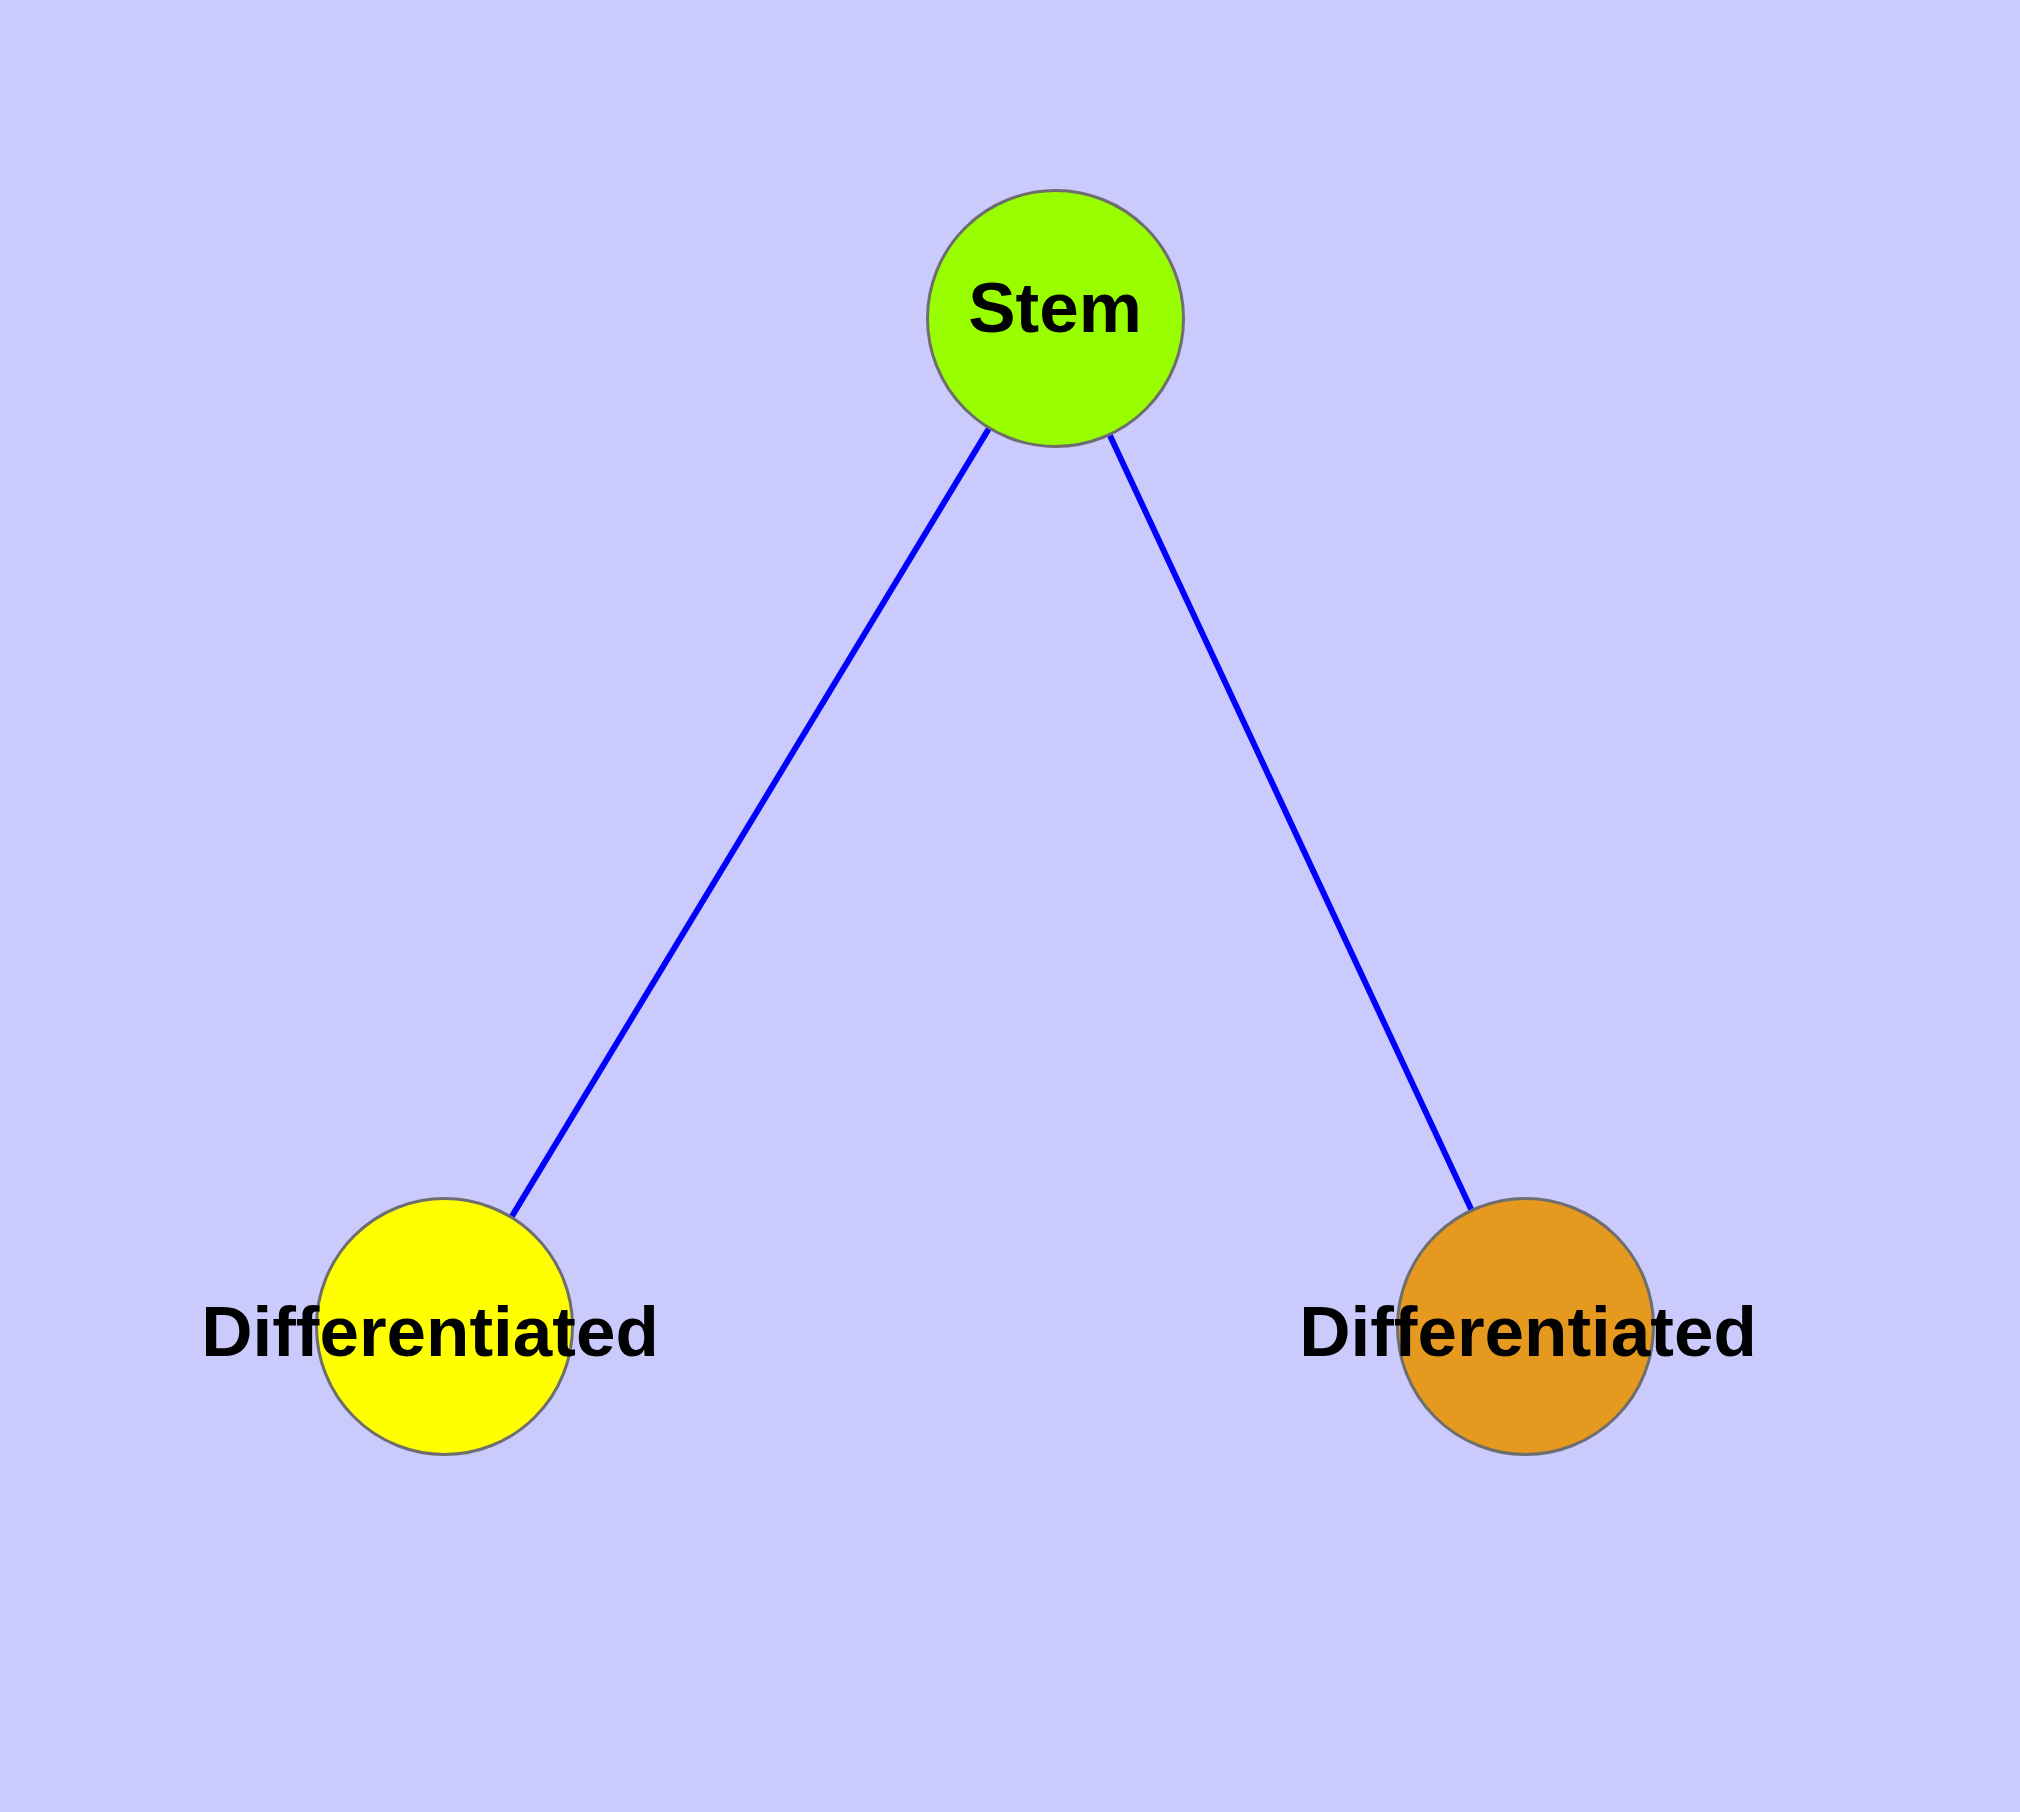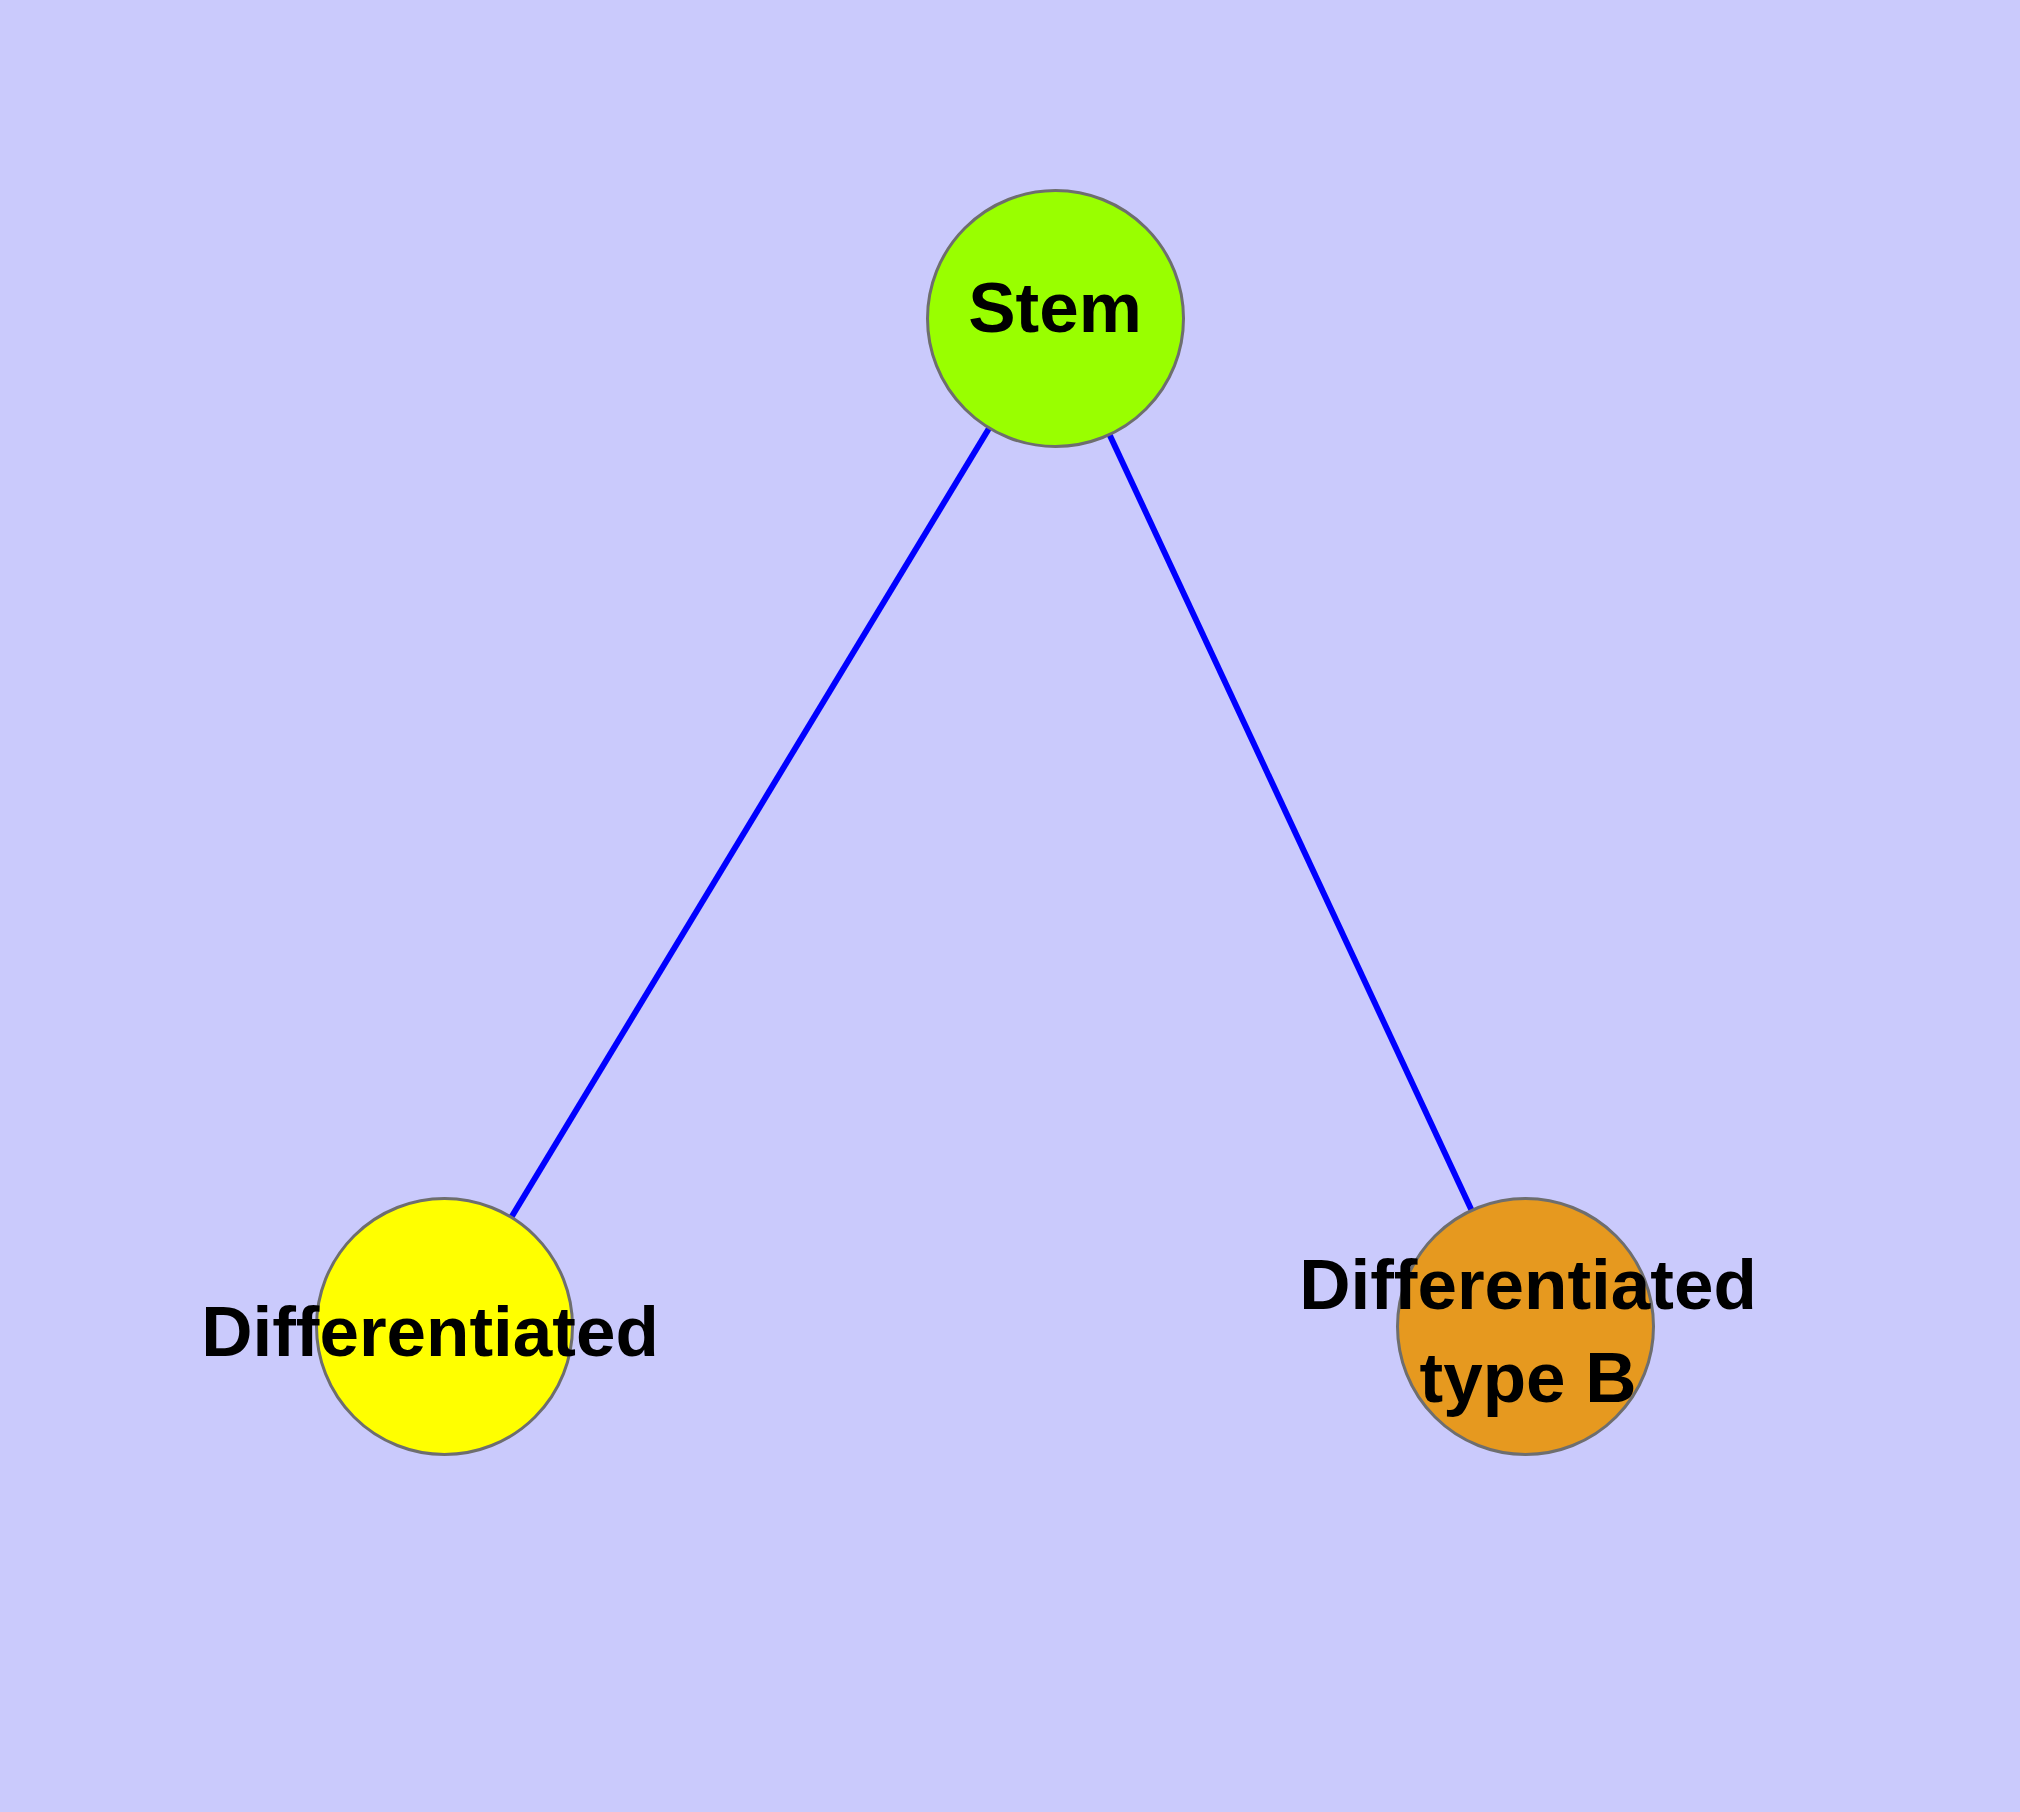--- a/index.html
+++ b/index.html
@@ -71,17 +71,16 @@
   <div class="node-label label-stem">
     <span class="label-line">Stem</span>
   </div>
 
   <div class="node-label label-type-a">
     <span class="label-line">Differentiated</span>
   </div>
 
   <div class="node-label label-type-b">
     <span class="label-line">Differentiated</span>
-    <span class="label-line">type B</span>
   </div>
 
 </div>
 
 
 </body></html>

